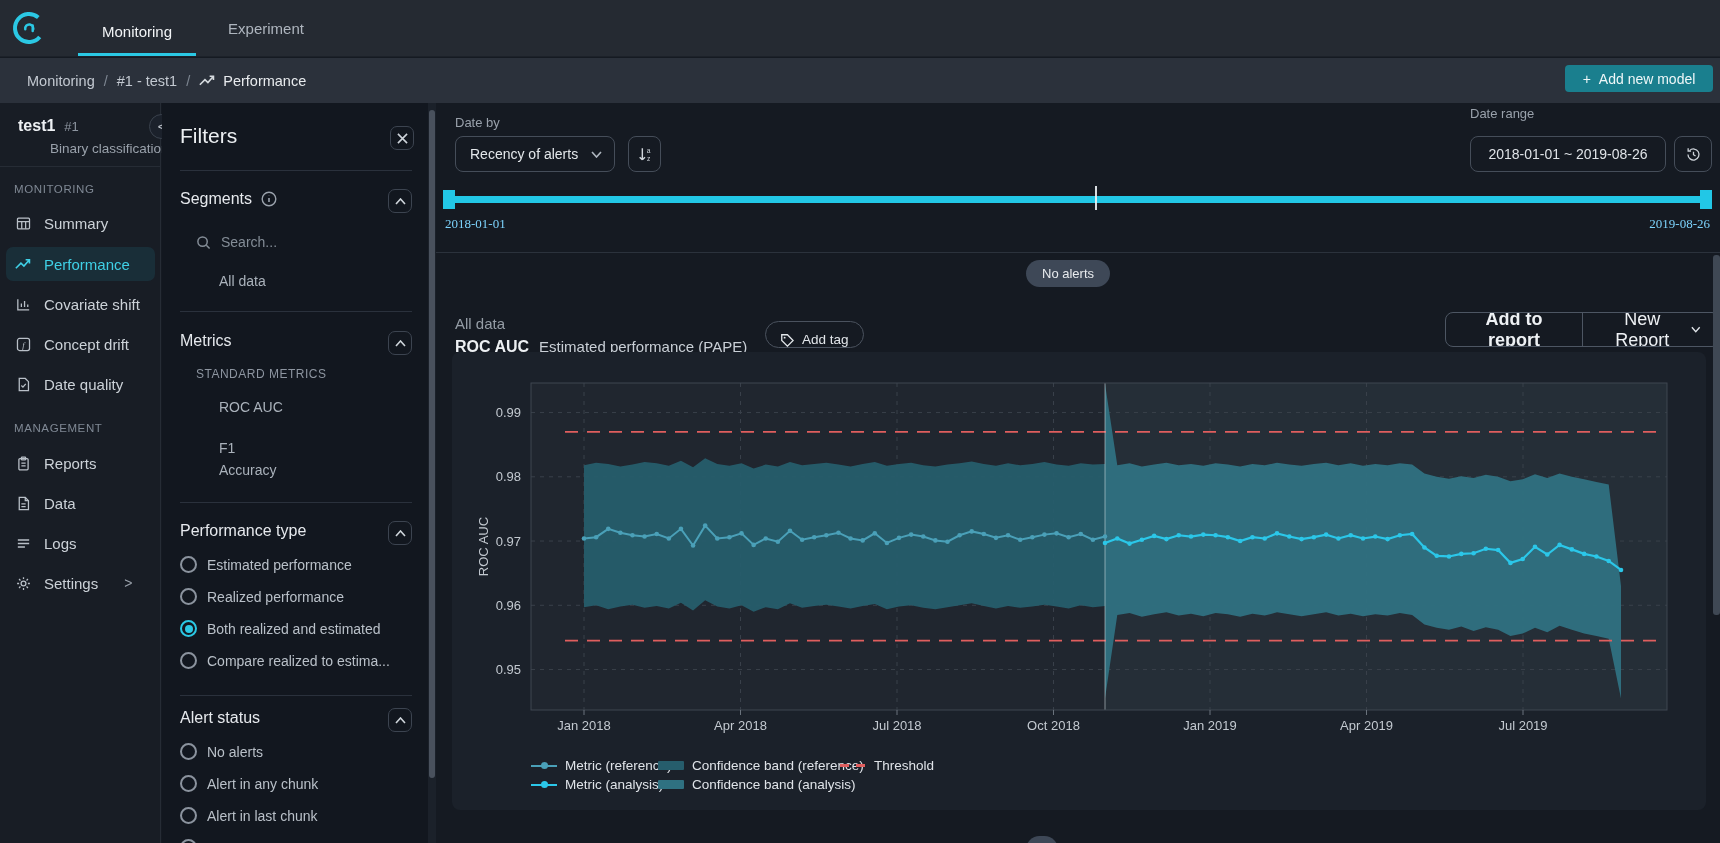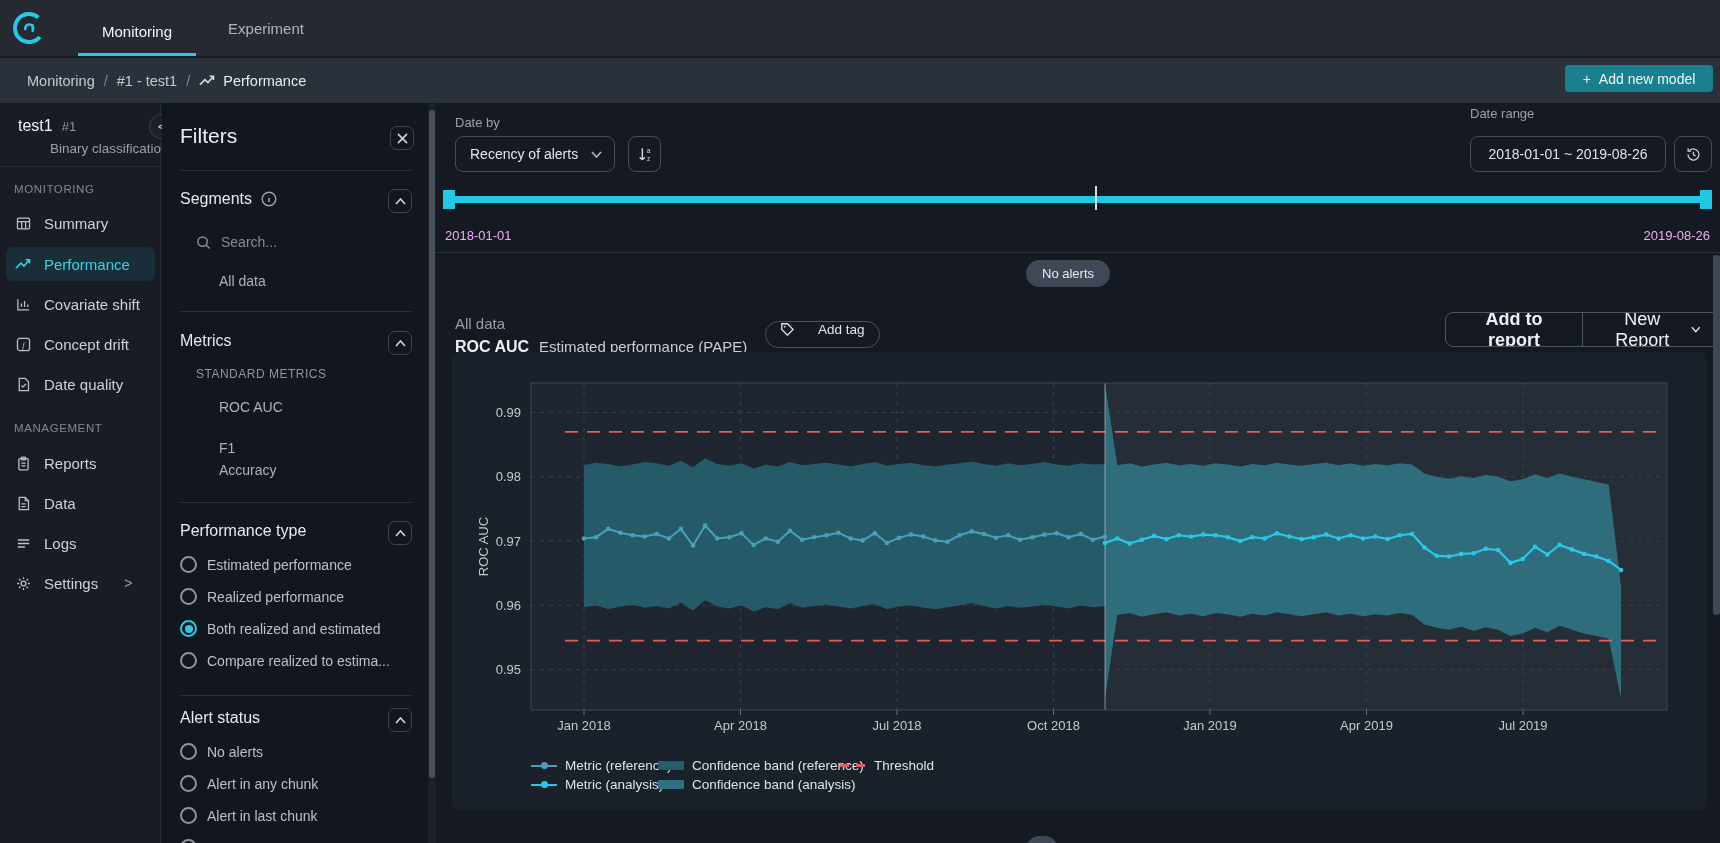--- a/index.html
+++ b/index.html
@@ -16,21 +16,21 @@
   .tab.active { color:#f2f4f6; border-bottom-color:#2bc8e4; padding-bottom:13px; }
   .crumbbar { left:0; top:58px; width:1720px; height:45px; background:#2b313b; display:flex; align-items:center; padding:0 24px 0 27px; }
   .crumb { font-size:14.5px; color:#c3c9d1; display:flex; align-items:center; gap:9px; }
   .crumb .sep { color:#7d8691; }
   .crumb .last { color:#e8ebee; display:flex; align-items:center; gap:7px; }
   .add-model { position:absolute; left:1565px; top:65px; width:148px; height:27px; background:#1a7f8e; border:none; border-radius:4px; color:#eef7f8; font-size:14px; display:flex; align-items:center; justify-content:center; gap:8px; cursor:pointer; font-family:inherit; }
 
   
   .sidebar { left:0; top:103px; width:161px; height:740px; background:#181d25; border-right:1px solid #262c35; }
   .model-name-row { position:absolute; left:18px; top:117px; display:flex; align-items:baseline; gap:9px; }
-  .model-name { font-size:16px; font-weight:normal; color:#eef1f4; }
+  .model-name { font-size:16px; font-weight:bold; color:#eef1f4; }
   .model-id { font-size:13px; color:#8d95a0; }
   .model-type { position:absolute; left:18px; top:141px; font-size:13.5px; color:#99a1ab;margin-left:32px; }
   .side-divider { position:absolute; left:0; top:166px; width:161px; height:1px; background:#262c35; }
   .side-section-label { position:absolute; left:14px; font-size:11.5px; letter-spacing:.6px; color:#7f8894; }
   .side-item { position:absolute; left:6px; width:149px; height:34px; border-radius:7px; display:flex; align-items:center; gap:12px; padding-left:9px; cursor:pointer; color:#ccd2d8; font-size:15px; }
   .side-item svg { flex:none; }
   .side-item.active { background:rgba(42,200,227,0.10); color:#3fd0e6; }
   .side-item .chev { margin-left:14px; color:#9aa2ac; font-size:14px; }
   .collapse-circle { position:absolute; left:149px; top:114px; width:25px; height:25px; border-radius:50%; background:#1b212b; border:1px solid #3a424d; color:#c6ccd3; font-size:13px; display:flex; align-items:center; justify-content:center; cursor:pointer; }
 
@@ -57,31 +57,31 @@
   
   .tool-label { position:absolute; font-size:13px; color:#99a1ab; }
   .dropdown { position:absolute; left:455px; top:136px; width:160px; height:36px; border:1px solid #454d59; border-radius:8px; display:flex; align-items:center; justify-content:space-between; padding:0 12px 0 14px; font-size:14px; color:#e3e7ea; cursor:pointer; background:transparent; }
   .icon-btn { position:absolute; border:1px solid #454d59; border-radius:8px; background:transparent; display:flex; align-items:center; justify-content:center; cursor:pointer; color:#cfd5db; }
   .date-input { position:absolute; left:1470px; top:136px; width:196px; height:36px; border:1px solid #454d59; border-radius:8px; background:transparent; color:#dfe3e7; font-size:14px; text-align:center; font-family:inherit; outline:none; }
 
   
   .slider-track { position:absolute; left:449px; top:196px; width:1263px; height:7px; background:#22c7e6; cursor:pointer; }
   .slider-handle { position:absolute; top:190px; width:12px; height:19px; background:#22c7e6; cursor:ew-resize; }
   .slider-mid-tick { position:absolute; left:1095px; top:186px; width:2px; height:24px; background:rgba(236,242,245,.9); }
-  .slider-label { position:absolute; top:228px; font-size:13px; color:#f0abfc; }
+  .slider-label { position:absolute; top:216px; font-size:13px; color:#7dd3fc;font-family:Liberation Serif, serif; }
   .hdivider { position:absolute; left:436px; top:252px; width:1284px; height:1px; background:#2b323c; }
 
   .badge { position:absolute; height:27px; padding:0 16px; border-radius:14px; background:#3e4857; color:#e8ebee; font-size:13px; display:flex; align-items:center; }
 
   
   .seg-label { position:absolute; left:455px; top:315px; font-size:15px; color:#959da6; }
   .chart-title { position:absolute; left:455px; top:338px; display:flex; align-items:baseline; gap:10px; }
   .chart-title .m { font-size:16px; font-weight:bold; color:#edf0f3; }
   .chart-title .s { font-size:15px; color:#c9cfd6; }
-  .add-tag { position:absolute; left:765px; top:321px; height:27px; padding:0 14px; border:1px solid #4a525e; border-radius:14px; background:transparent; color:#e2e6ea; font-size:13.5px; display:flex; align-items:flex-start; gap:24px; cursor:pointer; font-family:inherit; }
+  .add-tag { position:absolute; left:765px; top:321px; height:27px; padding:0 14px; border:1px solid #4a525e; border-radius:14px; background:transparent; color:#e2e6ea; font-size:13.5px; display:flex; align-items:flex-end; gap:8px; cursor:pointer; font-family:inherit; }
   .report-group { position:absolute; left:1445px; top:312px; height:35px; border:1px solid #4d5663; border-radius:8px; display:flex; align-items:stretch; overflow:hidden; }
   .report-group .btn { display:flex; align-items:center; padding:0 18px; font-size:18px; color:#eef1f4; cursor:pointer; background:transparent; border:none; font-family:inherit; gap:8px; }
   .report-group .btn.bold { font-weight:bold; }
   .report-group .vsep { width:1px; background:#4d5663; }
 
   
   .paper { position:absolute; left:452px; top:352px; width:1254px; height:458px; background:#1b212a; border-radius:8px; }
   .legend-entry { position:absolute; display:flex; align-items:center; gap:8px; font-size:13.5px; color:#dfe3e8; cursor:pointer; }
   .sw-line { width:26px; height:2px; position:relative; flex:none; }
   .sw-line::after { content:''; position:absolute; left:10px; top:-2.6px; width:7px; height:7px; border-radius:50%; background:inherit; }

